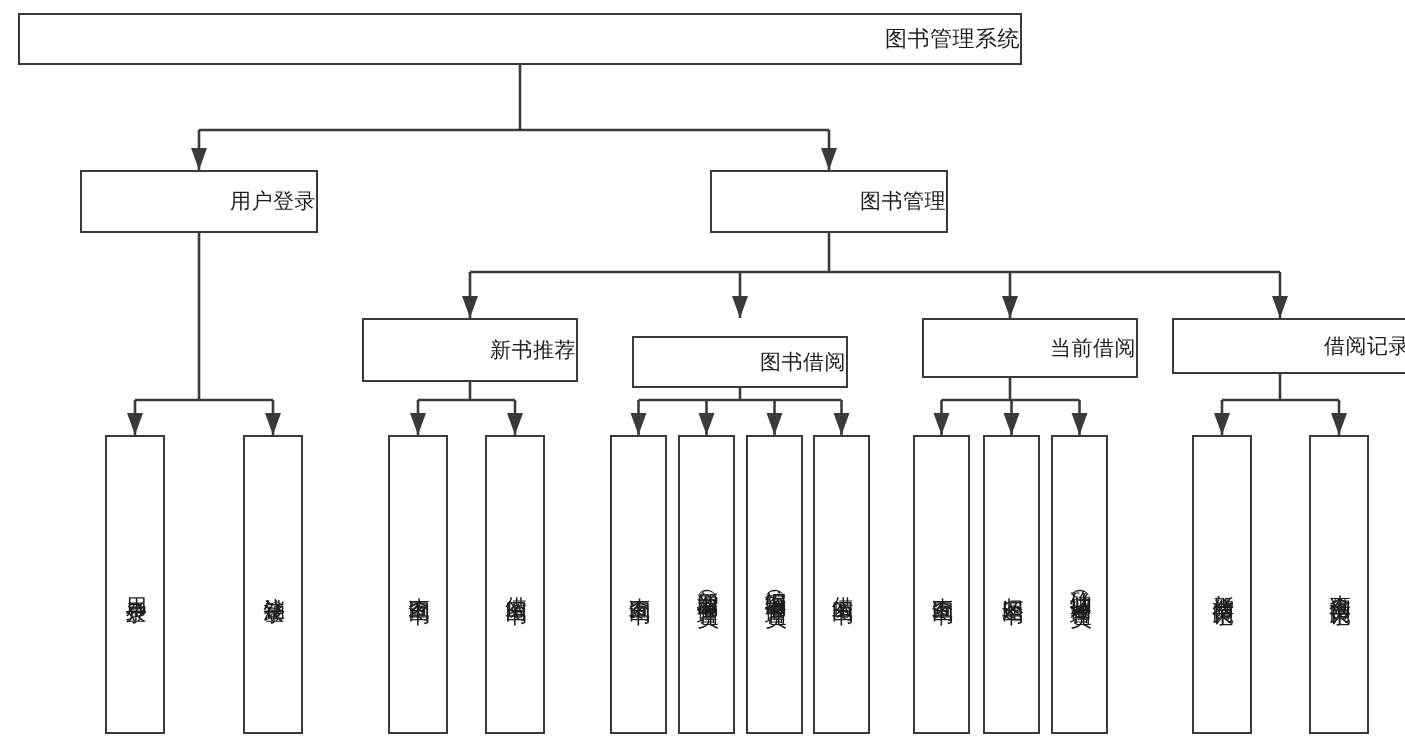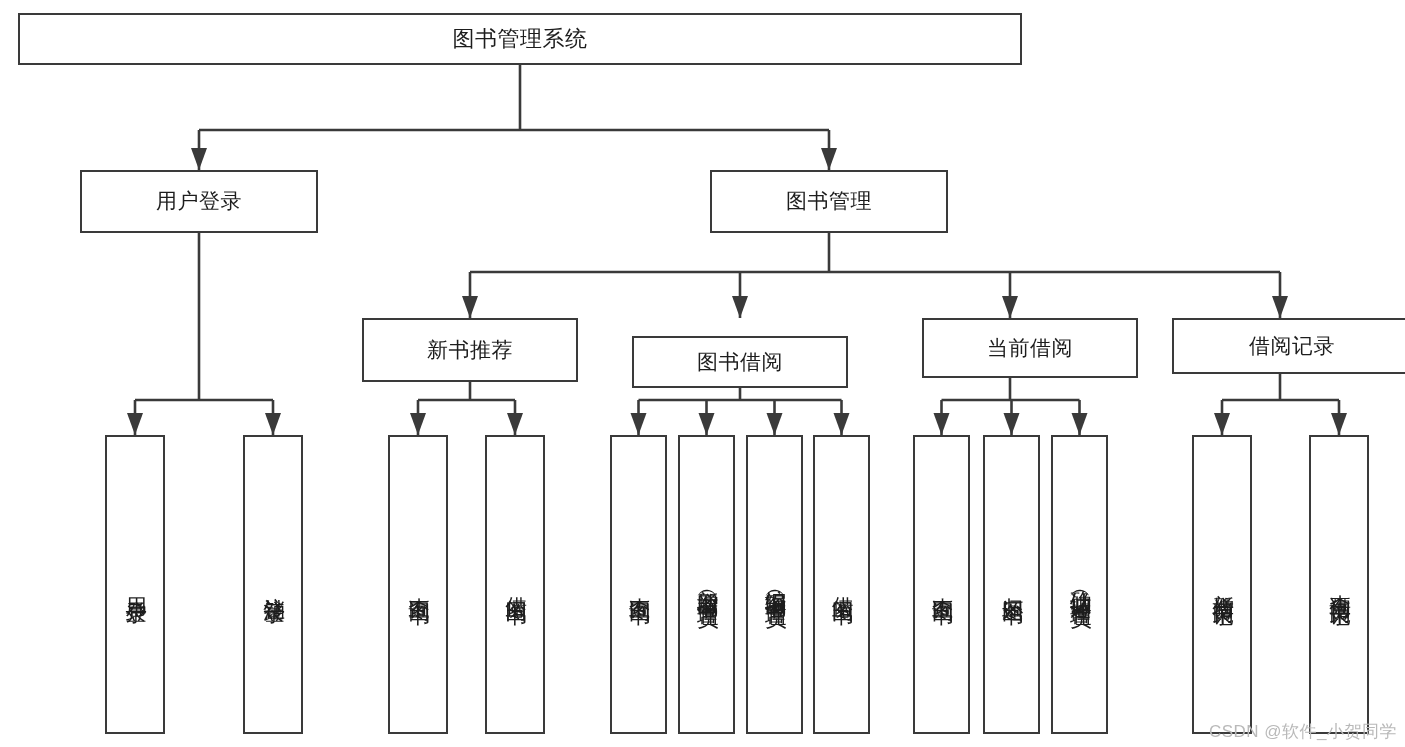--- a/index.html
+++ b/index.html
@@ -24,21 +24,21 @@
     width: 1405px;
     height: 747px;
   }
   .node {
     position: absolute;
     box-sizing: border-box;
     border: 2.5px solid #3a3a3a;
     background: #ffffff;
     display: flex;
     align-items: center;
-    justify-content: center;
+    justify-content: flex-end;
     color: #1d1d1d;
     z-index: 2;
   }
   .node .label {
     display: block;
     line-height: 1.18;
     letter-spacing: 0.5px;
     white-space: nowrap;
   }
   .node.h .label {
@@ -186,14 +186,13 @@
         <span class="label">确认归还（管理员）</span>
       </div>
       <div class="node v" style="left: 1192px; top: 435px; width: 60px; height: 299px;">
         <span class="label">新增借阅记录</span>
       </div>
       <div class="node v" style="left: 1309px; top: 435px; width: 60px; height: 299px;">
         <span class="label">查询借阅记录</span>
       </div>
     </div>
 
-  <div class="watermark">CSDN @软件_小贺同学</div>
 </div>
 
 </body></html>

